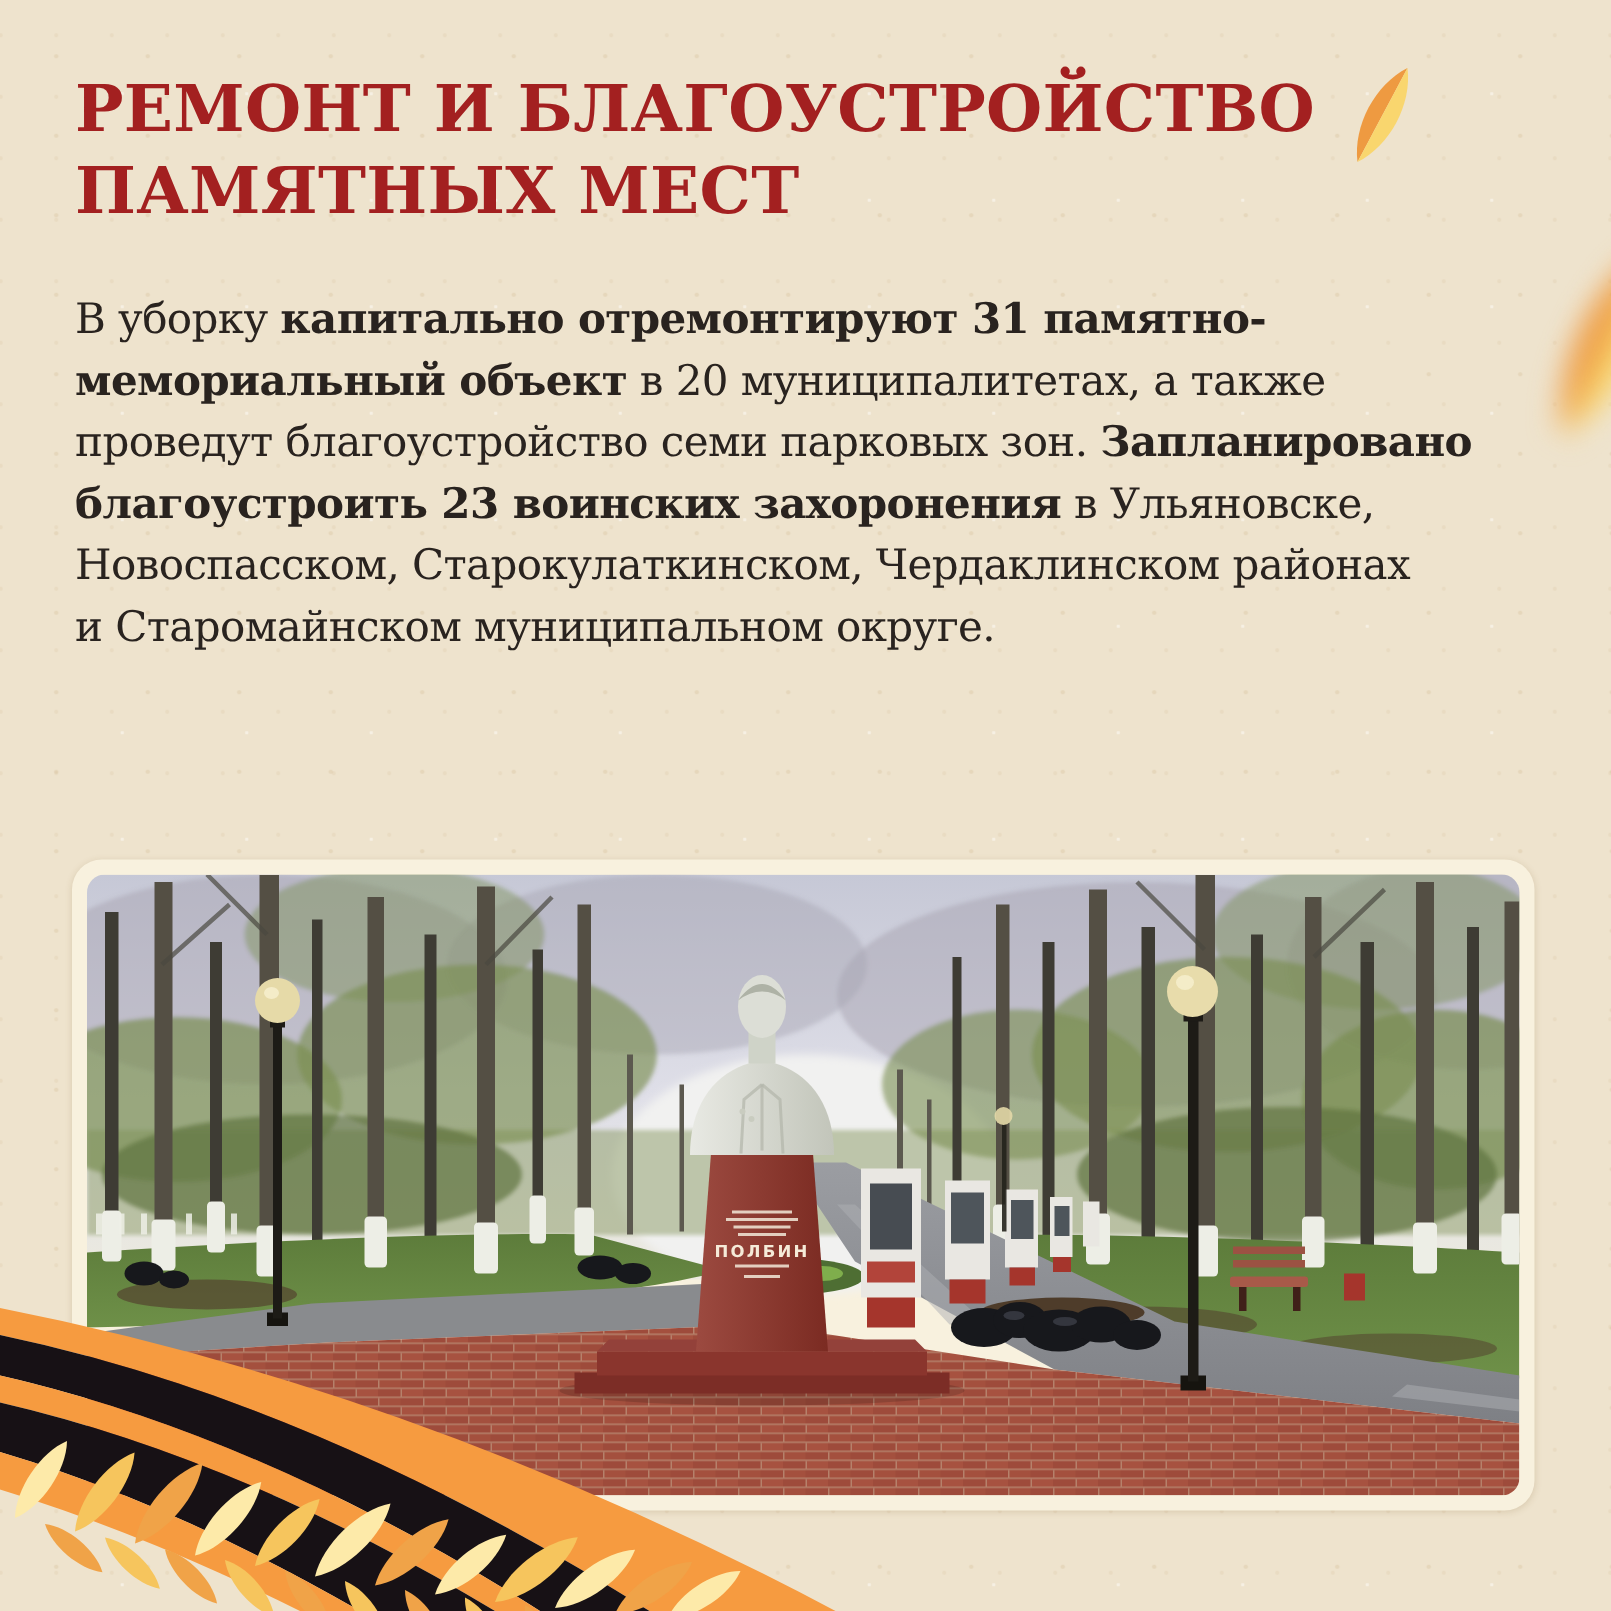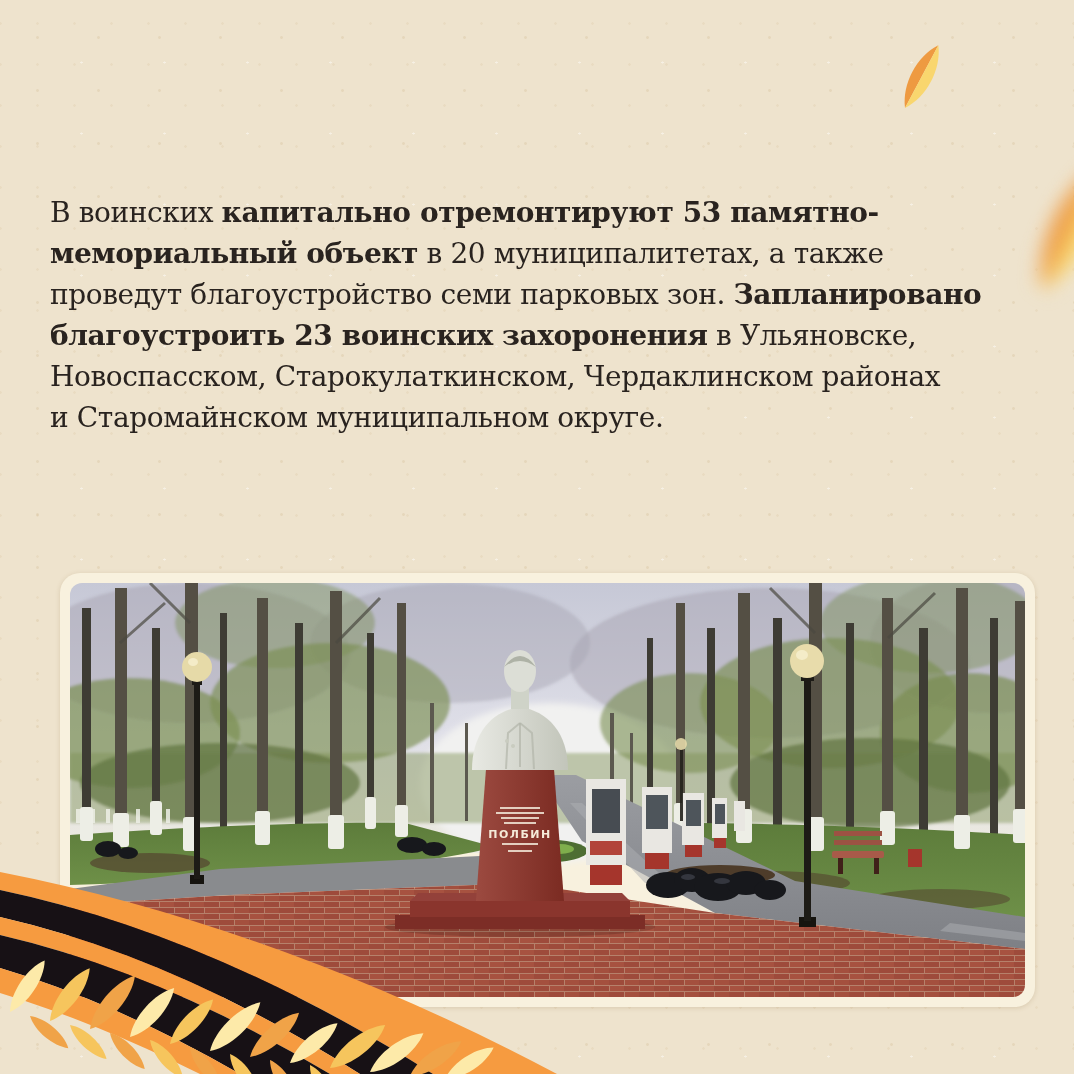--- a/index.html
+++ b/index.html
@@ -23,21 +23,21 @@
   .para{
     position:absolute;left:50px;width:1000px;margin:0;
     font:400 28px/41px "DejaVu Serif",serif;
     color:var(--body_text,#29231f);
     white-space:pre-wrap;letter-spacing:-.4px;
   }
   .para b{font-weight:700;}
   .p1{top:192px;}
   .p2{top:455px;}
   .photo-card{
-    position:absolute;left:60px;top:573px;width:975px;height:434px;margin:0;
+    position:absolute;left:48px;top:573px;width:975px;height:434px;margin:0;
     background:var(--photo_frame,#f8f1de);
     border-radius:20px;padding:10px;box-sizing:border-box;
     box-shadow:0 1px 5px rgba(120,90,40,.18);
     z-index:1;
   }
   .photo-wrap{width:955px;height:414px;border-radius:12px;overflow:hidden;}
   svg.photo{display:block;width:955px;height:414px;}
   .leaves-tr{position:absolute;left:880px;top:20px;width:194px;height:300px;z-index:2;pointer-events:none;}
   .ribbon{position:absolute;left:0;top:852px;width:600px;height:222px;z-index:3;pointer-events:none;}
   .laurel{position:absolute;left:0;top:940px;width:520px;height:134px;z-index:4;pointer-events:none;}
@@ -51,22 +51,24 @@
   .la-3{fill:var(--laurel_orange,#f0a348);}
   .trunk{fill:#3e3c34;}
   .trunk2{fill:#544f44;}
   .wbase{fill:#edeee6;}
 </style>
 </head>
 <body>
 
 <div class="page">
 
-
-  <p class="para p1"><span>В воинских </span><b>капитально отремонтируют 53 памятно-
+  <h1 class="title">РЕМОНТ И БЛАГОУСТРОЙСТВО
+ПАМЯТНЫХ МЕСТ</h1>
+
+  <p class="para p1"><span>В уборку </span><b>капитально отремонтируют 31 памятно-
 мемориальный объект</b><span> в 20 муниципалитетах, а также
 проведут благоустройство семи парковых зон. </span><b>Запланировано
 благоустроить 23 воинских захоронения</b><span> в Ульяновске,
 Новоспасском, Старокулаткинском, Чердаклинском районах
 и Старомайнском муниципальном округе.</span></p>
 
   <figure class="photo-card">
     <div class="photo-wrap">
       <svg class="photo" viewBox="0 0 955 414" xmlns="http://www.w3.org/2000/svg">
         <defs>

